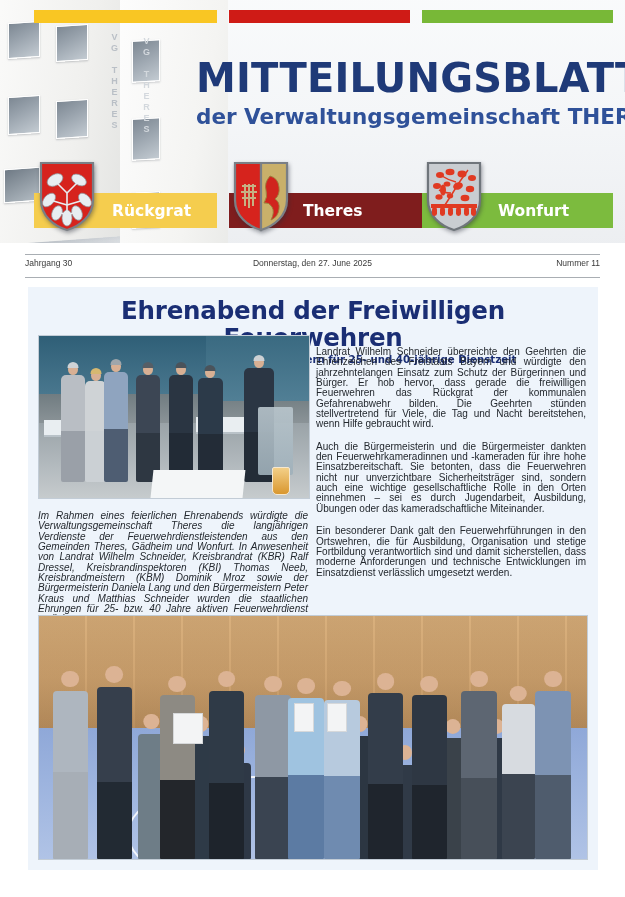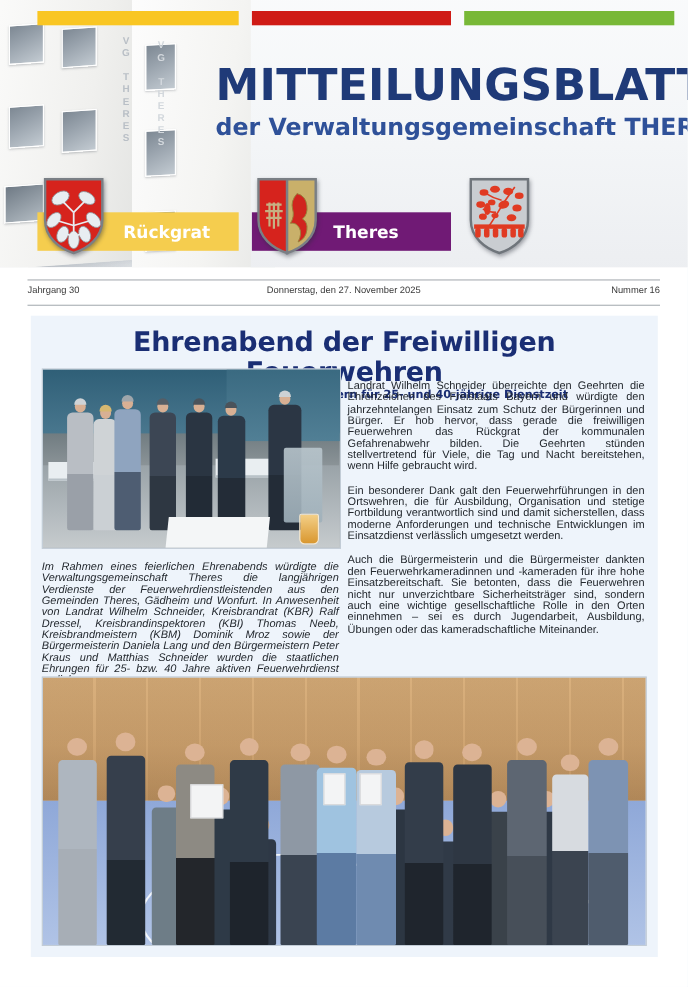--- a/index.html
+++ b/index.html
@@ -121,21 +121,21 @@
     width: 625px; height: 35px;
   }
   .nbar {
     position: absolute;
     top: 0;
     height: 35px;
     display: flex;
     align-items: center;
   }
   .nbar.yellow { left: 34px;  width: 183px; background: #f5cd4e; }
-  .nbar.red    { left: 229px; width: 181px; background: #701a75; }
+  .nbar.red    { left: 229px; width: 197px; background: #7f1d1d; }
   .nbar.green  { left: 422px; width: 191px; background: #7cbb3e; }
   .nbar-label {
     font-family: "DejaVu Sans", sans-serif;
     font-weight: 700;
     font-size: 15.5px;
     color: #ffffff;
     position: absolute;
   }
   .nbar.yellow .nbar-label { left: 78px; }
   .nbar.red    .nbar-label { left: 74px; }
@@ -308,20 +308,23 @@
     <div class="line1">MITTEILUNGSBLATT</div>
     <div class="line2">der Verwaltungsgemeinschaft THERES</div>
   </div>
 
   <div class="name-bars">
     <div class="nbar yellow">
       <span class="nbar-label">Rückgrat</span>
     </div>
     <div class="nbar red">
       <span class="nbar-label">Theres</span>
+    </div>
+    <div class="nbar green">
+      <span class="nbar-label">Wonfurt</span>
     </div>
   </div>
 
   <svg class="shield s1" viewBox="0 0 58 72">
     <path d="M3 3 H55 V40 C55 56 42 66 29 70 C16 66 3 56 3 40 Z" fill="#d6231d" stroke="#7a7f85" stroke-width="2.2"></path>
     <g fill="#e8edf1" stroke="#8d949b" stroke-width="0.7">
       <ellipse cx="17" cy="20" rx="8.5" ry="5.5" transform="rotate(-30 17 20)"></ellipse>
       <ellipse cx="41" cy="20" rx="8" ry="5" transform="rotate(30 41 20)"></ellipse>
       <ellipse cx="11" cy="40" rx="8" ry="5" transform="rotate(-48 11 40)"></ellipse>
       <ellipse cx="47" cy="40" rx="8" ry="5" transform="rotate(48 47 40)"></ellipse>
@@ -383,22 +386,22 @@
       <rect x="39" y="47" width="5" height="9" rx="2.4"></rect>
       <rect x="46" y="47" width="5" height="9" rx="2.4"></rect>
       <rect x="6" y="44" width="46" height="4"></rect>
     </g>
   </svg>
 </div>
 
 <div class="mast-rule"></div>
 <div class="issue-line">
   <span>Jahrgang 30</span>
-  <span class="mid">Donnerstag, den 27. November 2025</span>
-  <span>Nummer 16</span>
+  <span class="mid">Donnerstag, den 27. June 2025</span>
+  <span>Nummer 11</span>
 </div>
 <div class="mast-rule2"></div>
 
 <div class="article">
 
   <div class="headline">
     <h1>Ehrenabend der Freiwilligen Feuerwehren</h1>
     <h2>Auszeichnung des Freistaates Bayern für 25- und 40-jährige Dienstzeit</h2>
   </div>
 
@@ -449,22 +452,22 @@
       </div>
 
       <div class="body-text">
         <p>Im Rahmen eines feierlichen Ehrenabends würdigte die Verwaltungsgemeinschaft Theres die langjährigen Verdienste der Feuerwehrdienstleistenden aus den Gemeinden Theres, Gädheim und Wonfurt. In Anwesenheit von Landrat Wilhelm Schneider, Kreisbrandrat (KBR) Ralf Dressel, Kreisbrandinspektoren (KBI) Thomas Neeb, Kreisbrandmeistern (KBM) Dominik Mroz sowie der Bürgermeisterin Daniela Lang und den Bürgermeistern Peter Kraus und Matthias Schneider wurden die staatlichen Ehrungen für 25- bzw. 40 Jahre aktiven Feuerwehrdienst verliehen.</p>
       </div>
     </div>
 
     <div class="col right">
       <div class="body-text">
         <p>Landrat Wilhelm Schneider überreichte den Geehrten die Ehrenzeichen des Freistaats Bayern und würdigte den jahrzehntelangen Einsatz zum Schutz der Bürgerinnen und Bürger. Er hob hervor, dass gerade die freiwilligen Feuerwehren das Rückgrat der kommunalen Gefahrenabwehr bilden. Die Geehrten stünden stellvertretend für Viele, die Tag und Nacht bereitstehen, wenn Hilfe gebraucht wird.</p>
+        <p>Auch die Bürgermeisterin und die Bürgermeister dankten den Feuerwehrkameradinnen und -kameraden für ihre hohe Einsatzbereitschaft. Sie betonten, dass die Feuerwehren nicht nur unverzichtbare Sicherheitsträger sind, sondern auch eine wichtige gesellschaftliche Rolle in den Orten einnehmen – sei es durch Jugendarbeit, Ausbildung, Übungen oder das kameradschaftliche Miteinander.</p>
         <p>Ein besonderer Dank galt den Feuerwehrführungen in den Ortswehren, die für Ausbildung, Organisation und stetige Fortbildung verantwortlich sind und damit sicherstellen, dass moderne Anforderungen und technische Entwicklungen im Einsatzdienst verlässlich umgesetzt werden.</p>
-        <p>Auch die Bürgermeisterin und die Bürgermeister dankten den Feuerwehrkameradinnen und -kameraden für ihre hohe Einsatzbereitschaft. Sie betonten, dass die Feuerwehren nicht nur unverzichtbare Sicherheitsträger sind, sondern auch eine wichtige gesellschaftliche Rolle in den Orten einnehmen – sei es durch Jugendarbeit, Ausbildung, Übungen oder das kameradschaftliche Miteinander.</p>
       </div>
     </div>
   </div>
 
   <div class="photo photo-bottom">
     <div class="gym-wall"></div>
     <div class="gym-floor"></div>
 
     <div class="gym-arc" style="left:16%; top:66%; width:46%; height:46%;"></div>
     <div class="gym-line dark" style="left:47%; top:62%; width:6px; height:26%; transform:rotate(2deg);"></div>

